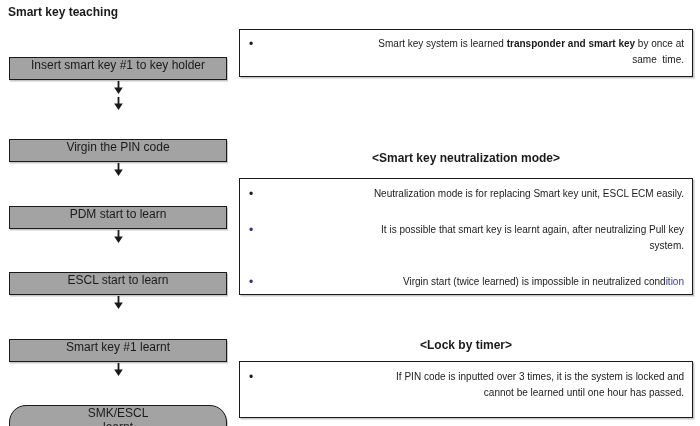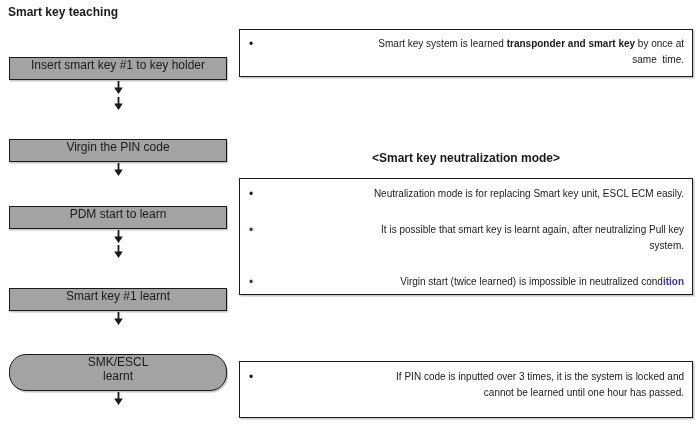--- a/index.html
+++ b/index.html
@@ -64,21 +64,21 @@
 
   .nitem { display: flex; align-items: flex-start; }
   .nitem + .nitem { margin-top: 20px; }
   .bullet { flex: none; width: 11px; font-size: 12px; line-height: 16px; }
   .bullet-alt { color: var(--color-bullet-alt, #33337f); }
   .ntext {
     flex: 1; font-size: 10px; line-height: 16px;
     white-space: pre-wrap;
     text-align: right;
   }
-  .text-alt { color: var(--color-link-text, #3a3a99); font-weight: bold; }
+  .text-alt { color: var(--color-link-text, #3a3a99); }
 </style>
 </head>
 <body>
 
 <div class="canvas">
 
   <div class="title">Smart key teaching</div>
 
   <div class="flow">
     <div class="fbox">
@@ -102,20 +102,23 @@
           <path d="M4.6 0 h1.8 v6.6 h3.4 L5.5 13 1.2 6.6 h3.4 z"></path>
         </svg>
     </div>
     <div class="fbox">
       <span class="flabel">PDM start to learn</span>
     </div>
     <div class="arrow">
       <svg width="11" height="13" viewBox="0 0 11 13">
           <path d="M4.6 0 h1.8 v6.6 h3.4 L5.5 13 1.2 6.6 h3.4 z"></path>
         </svg>
+    </div>
+    <div class="fbox">
+      <span class="flabel">ESCL start to learn</span>
     </div>
     <div class="arrow">
       <svg width="11" height="13" viewBox="0 0 11 13">
           <path d="M4.6 0 h1.8 v6.6 h3.4 L5.5 13 1.2 6.6 h3.4 z"></path>
         </svg>
     </div>
     <div class="fbox">
       <span class="flabel">Smart key #1 learnt</span>
     </div>
     <div class="arrow">
@@ -168,20 +171,21 @@
         <span class="bullet bullet-alt">•</span>
         <div class="ntext">It is possible that smart key is learnt again, after neutralizing Pull key
 system.</div>
       </div>
       <div class="nitem">
         <span class="bullet bullet-alt">•</span>
         <div class="ntext"><span>Virgin start (twice learned) is impossible in neutralized cond</span><span class="text-alt">ition</span></div>
       </div>
     </div>
 
+    <div class="nheading nheading-lock">&lt;Lock by timer&gt;</div>
 
     <div class="nbox nbox-lock">
       <div class="nitem">
         <span class="bullet">•</span>
         <div class="ntext">If PIN code is inputted over 3 times, it is the system is locked and
 cannot be learned until one hour has passed.</div>
       </div>
     </div>
 
   </div>

